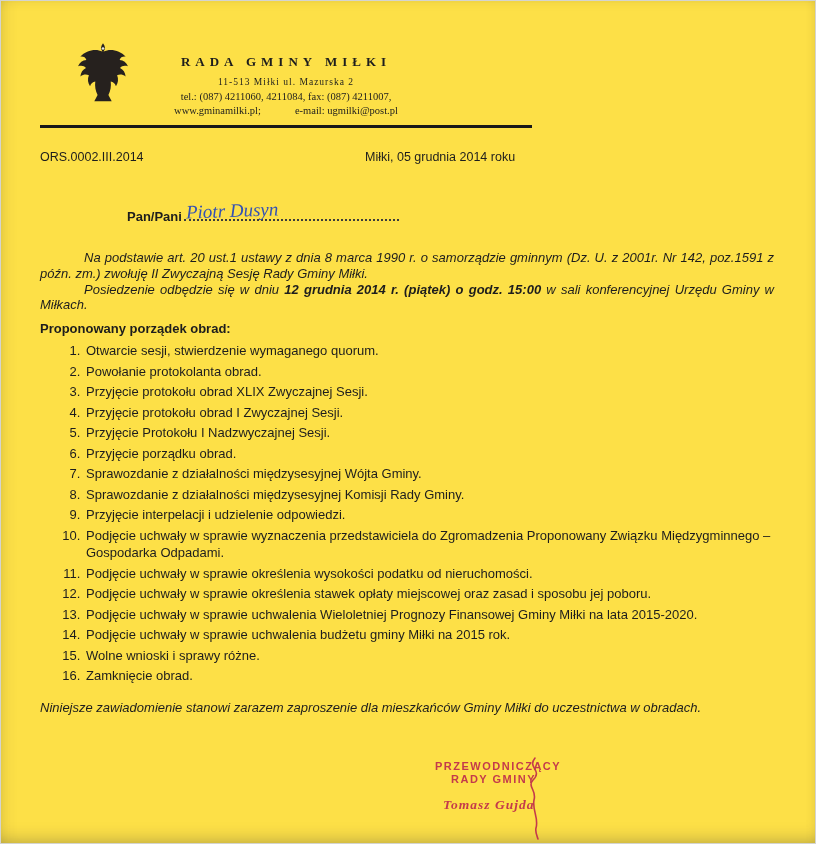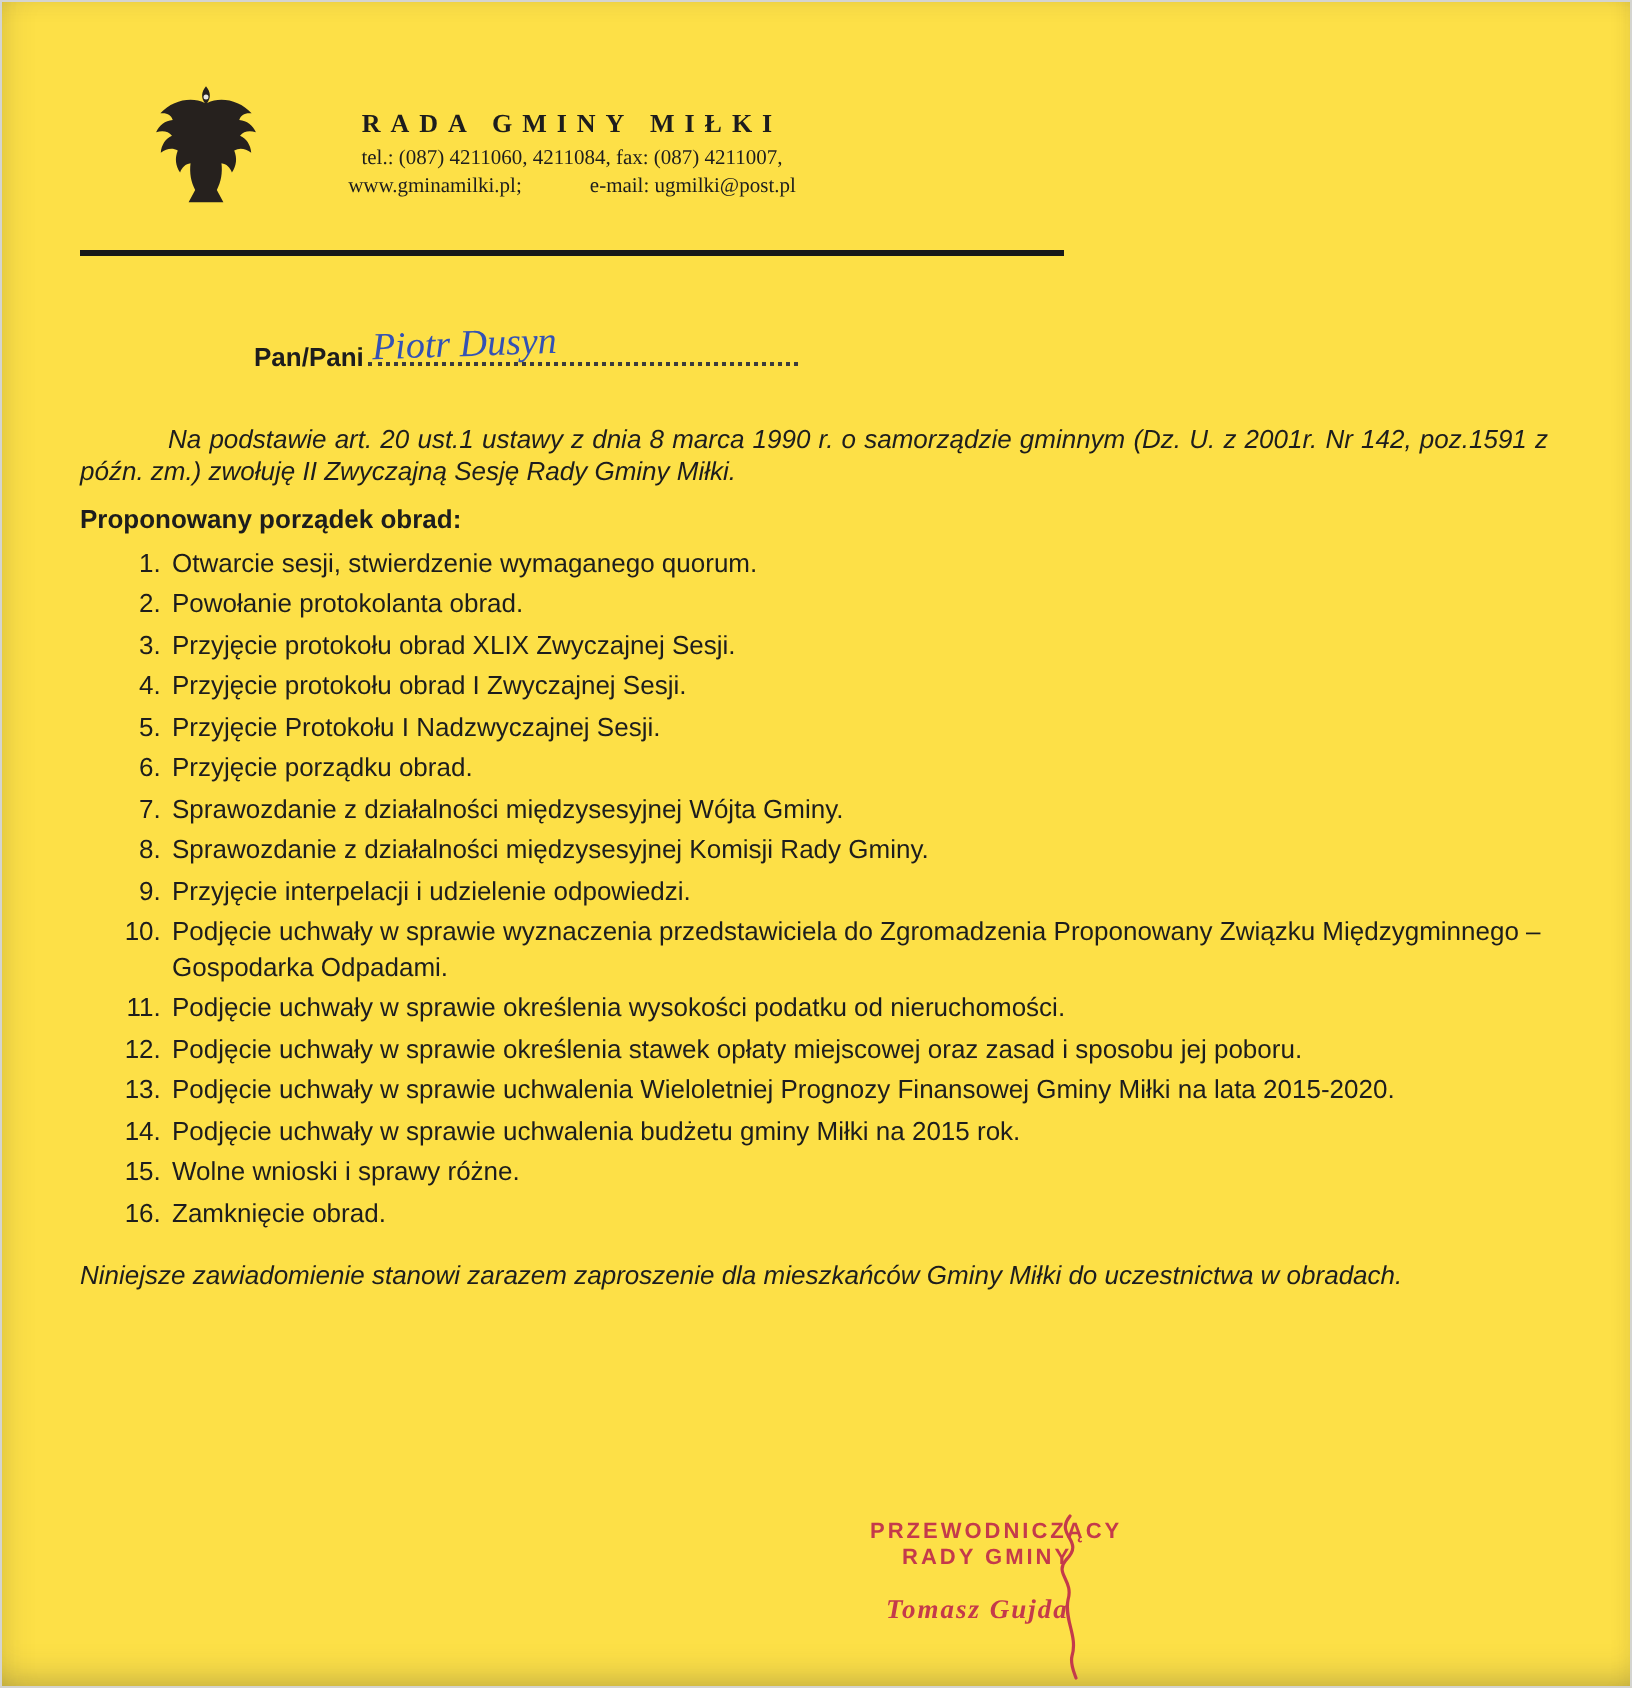--- a/index.html
+++ b/index.html
@@ -145,35 +145,41 @@
             c1.8-2.2 4.6-2.8 8.2-1.8
             c-1.6-3.8-4.6-6-8.6-6.4
             c.8-2.6 3-3.8 6.4-3.4
             c-6.2-6.8-16-8.8-23-5.4
             c2-2.6 1.9-5.6-.6-8.6z"></path>
           <circle cx="30" cy="9.5" r="1.3" fill="#e8e8e4"></circle>
         </svg>
       </div>
       <div class="lh-text">
         <div class="org">RADA GMINY MIŁKI</div>
+        <div class="addr">11-513 Miłki   ul. Mazurska 2</div>
         <div class="tel">tel.: (087) 4211060, 4211084,  fax: (087) 4211007,</div>
         <div class="webmail">
           <span>www.gminamilki.pl;</span><span class="sep"></span><span>e-mail: ugmilki@post.pl</span>
         </div>
       </div>
     </div>
     <div class="rule"></div>
 
+    <div class="refrow">
+      <span class="refno">ORS.0002.III.2014</span>
+      <span class="dateline">Miłki, 05 grudnia 2014 roku</span>
+    </div>
 
     <div class="addressee">
       <span class="panpani">Pan/Pani</span><span class="name-line"><span class="handwritten" style="color: rgb(52, 82, 180);">Piotr Dusyn</span></span>
     </div>
 
     <div class="bodytext">
       <p>Na podstawie art. 20 ust.1 ustawy z dnia 8 marca 1990 r. o samorządzie gminnym (Dz. U. z 2001r. Nr 142, poz.1591 z późn. zm.) zwołuję II Zwyczajną Sesję Rady Gminy Miłki.</p>
+      <p><span>Posiedzenie odbędzie się w dniu </span><strong>12 grudnia 2014 r. (piątek) o godz. 15:00</strong><span> w sali konferencyjnej Urzędu Gminy w Miłkach.</span></p>
     </div>
 
     <div class="agenda-heading">Proponowany porządek obrad:</div>
     <ol class="agenda">
       <li>Otwarcie sesji, stwierdzenie wymaganego quorum.</li>
       <li>Powołanie protokolanta obrad.</li>
       <li>Przyjęcie protokołu obrad XLIX Zwyczajnej Sesji.</li>
       <li>Przyjęcie protokołu obrad I Zwyczajnej Sesji.</li>
       <li>Przyjęcie Protokołu I Nadzwyczajnej Sesji.</li>
       <li>Przyjęcie porządku obrad.</li>

